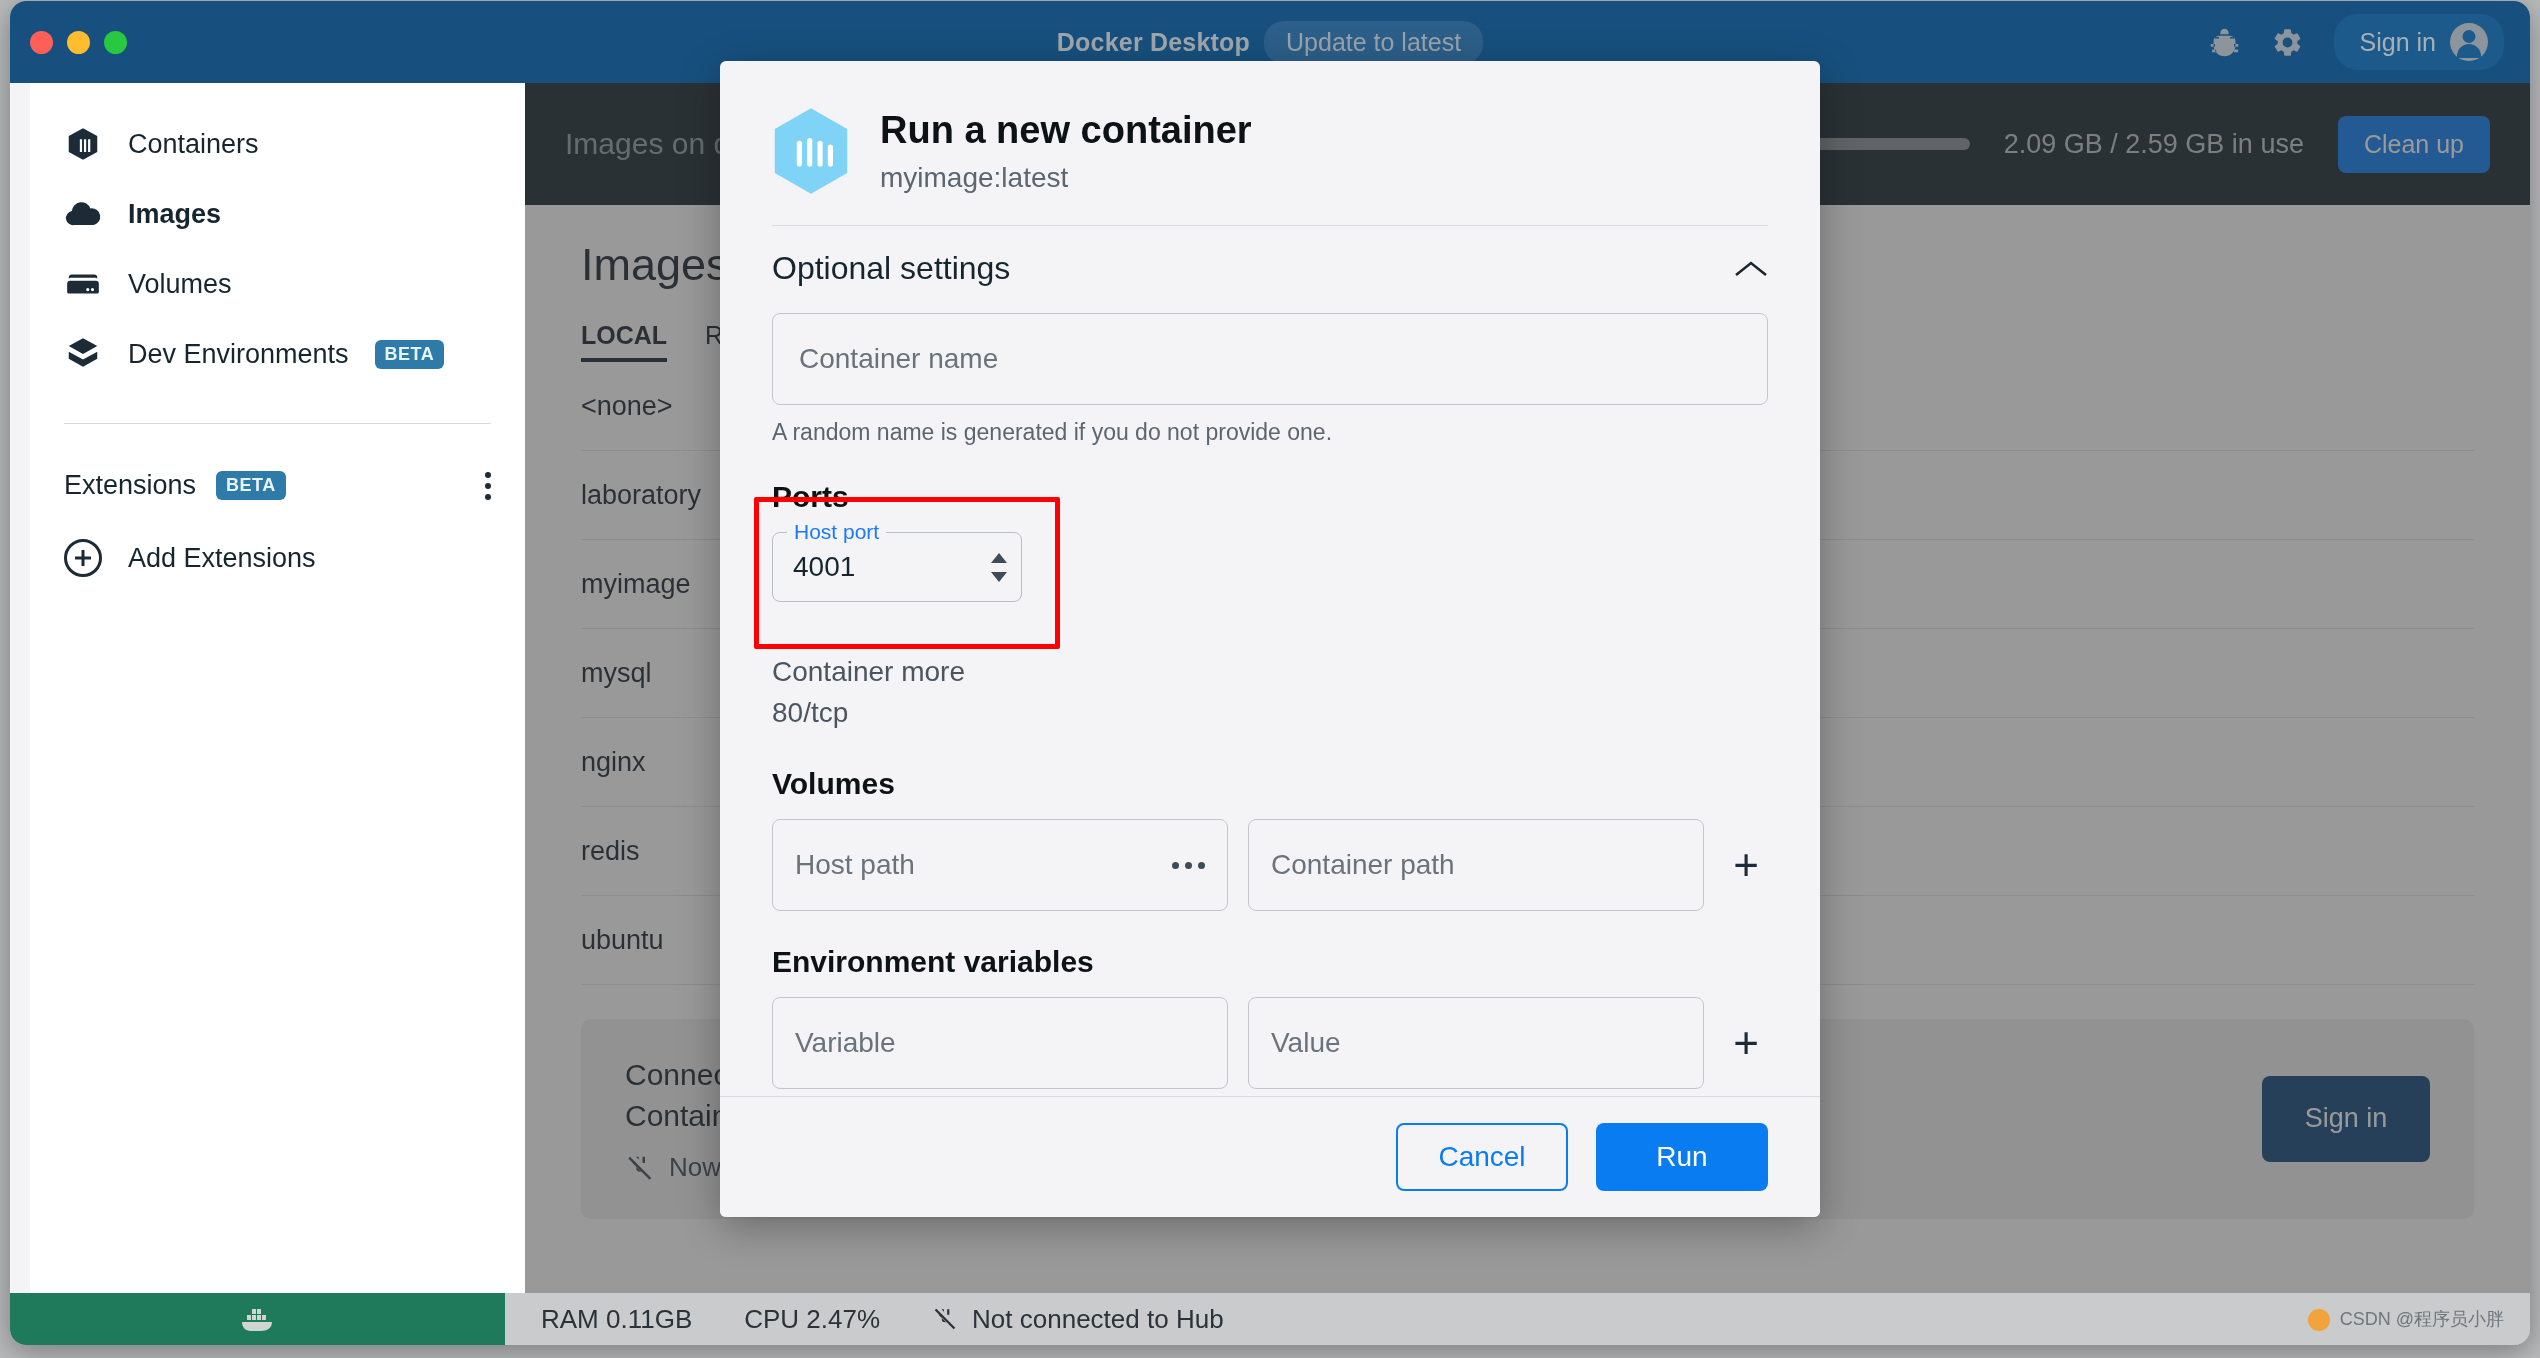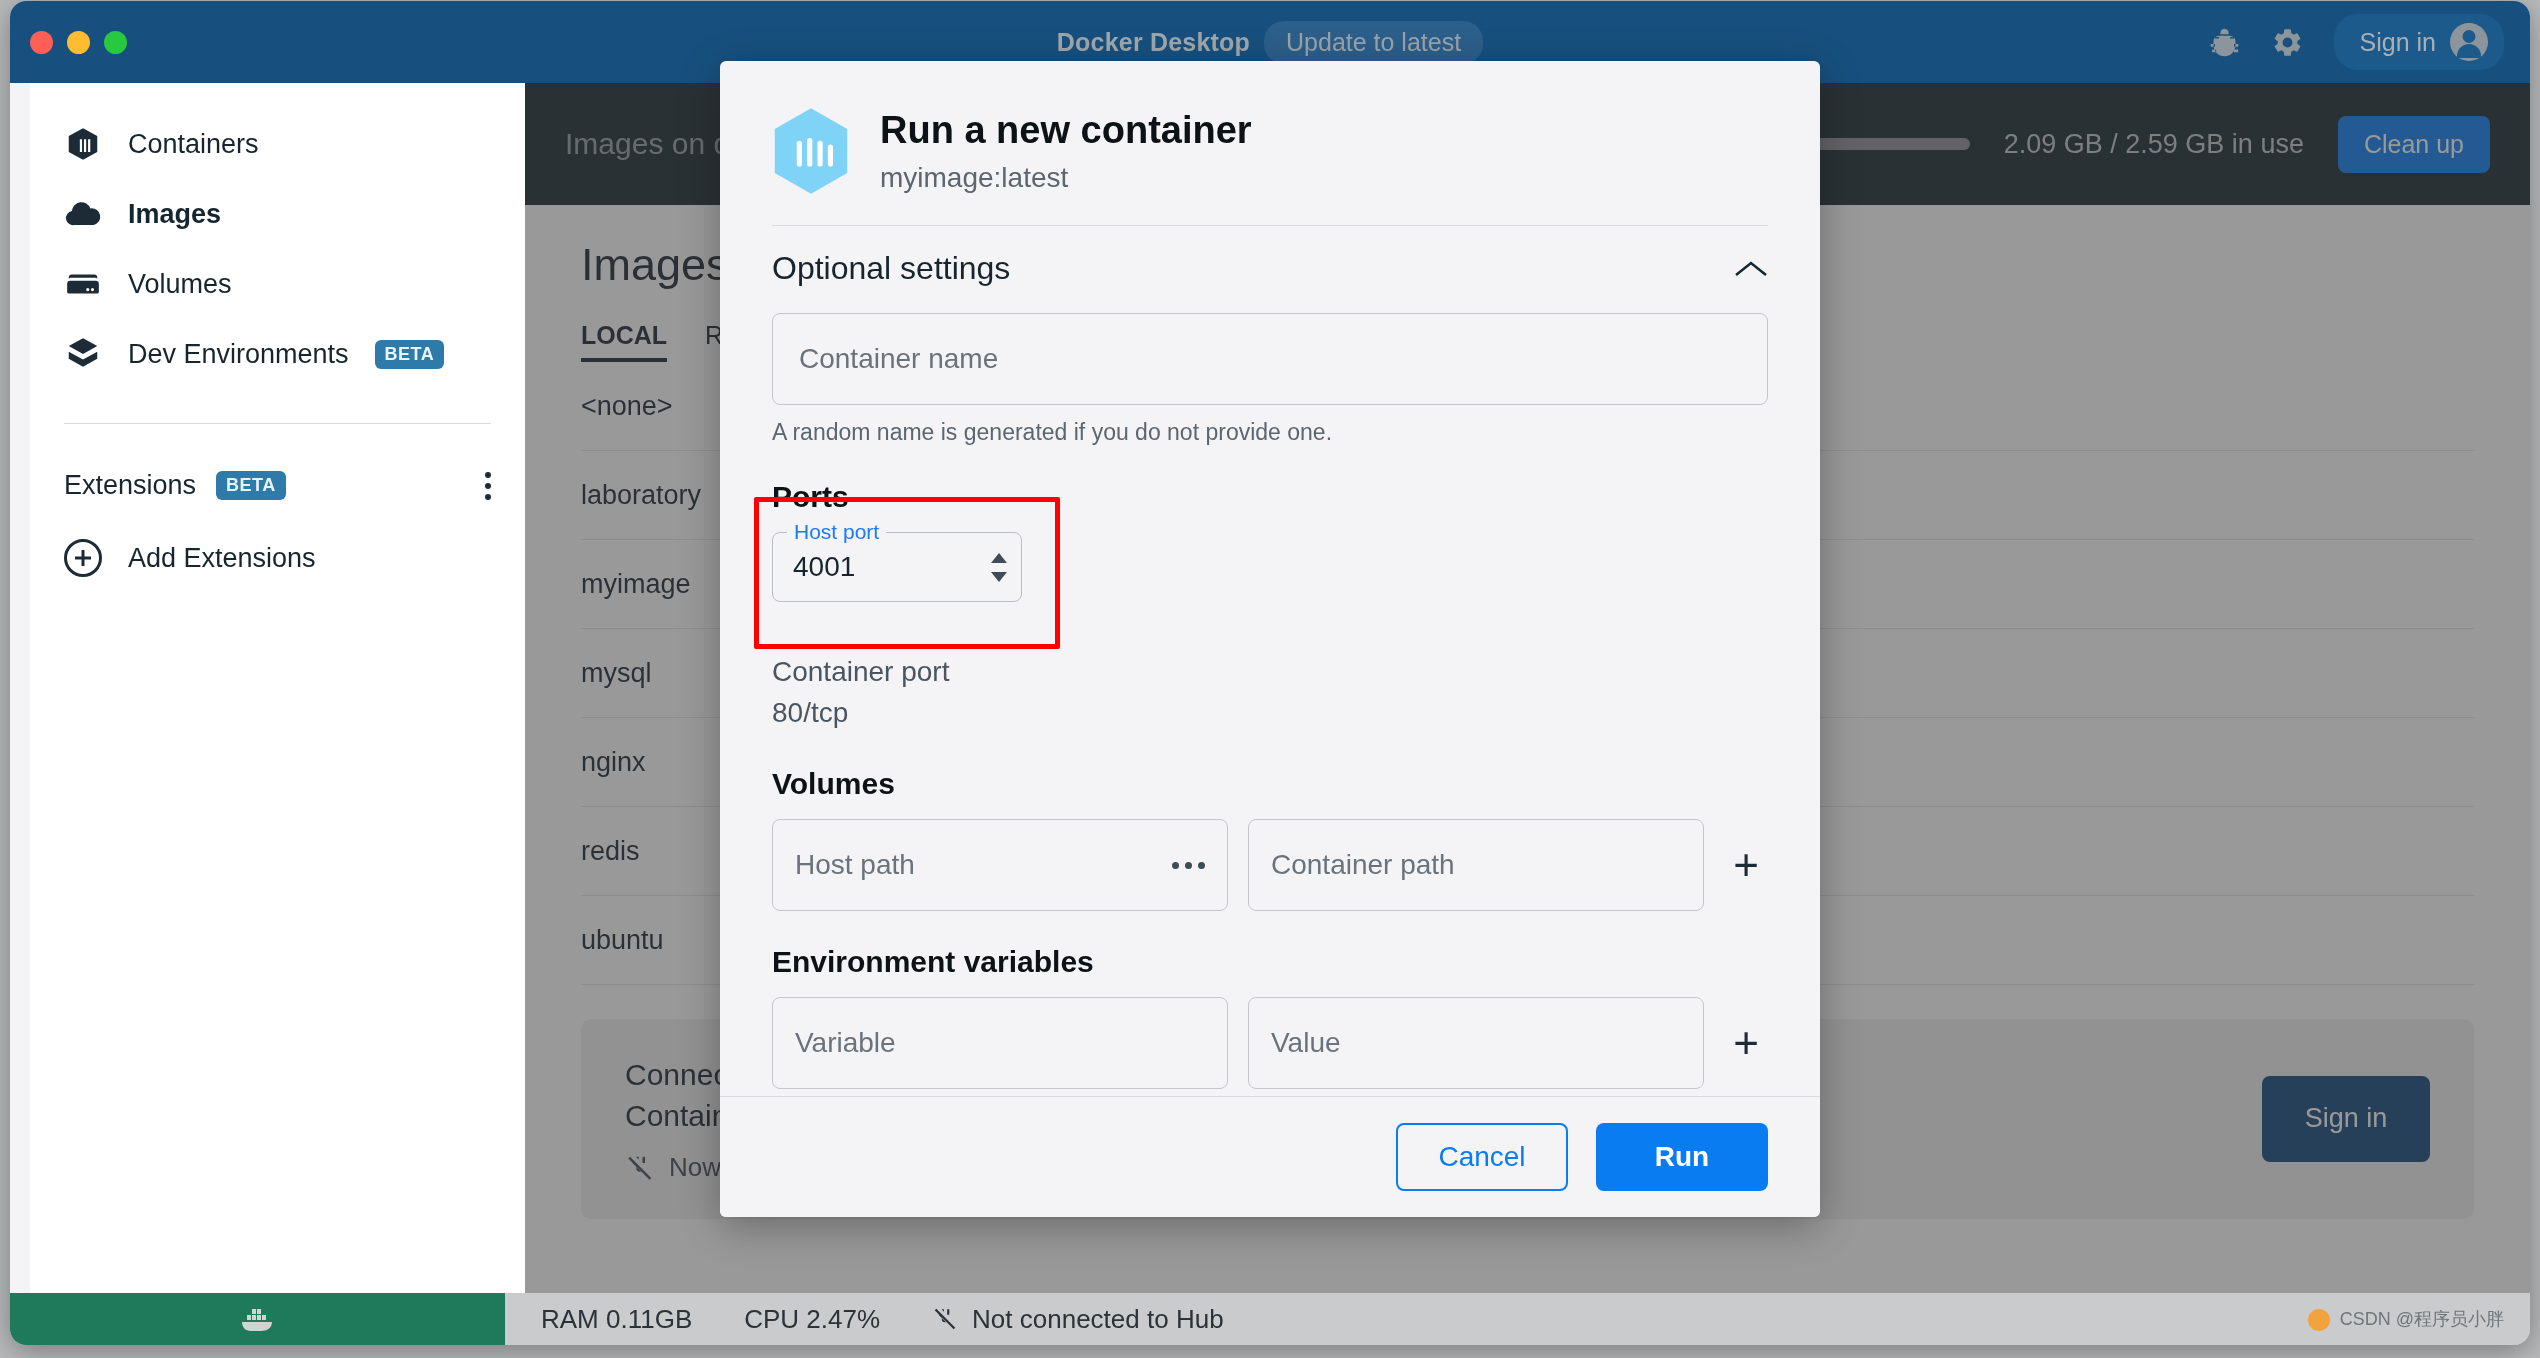--- a/index.html
+++ b/index.html
@@ -212,21 +212,21 @@
   .modal-foot {
     border-top: 1px solid #d9dcdf; padding: 26px 52px;
     display: flex; justify-content: flex-end; gap: 28px; background: #f4f4f6;
   }
   .btn-cancel {
     border: 2px solid #0a7cf2; color: #0a7cf2; background: #f4f4f6;
     border-radius: 8px; padding: 16px 0; width: 172px; text-align: center; font-size: 28px;
   }
   .btn-run {
     background: #0a7cf2; color: #fff; border: none;
-    border-radius: 8px; padding: 18px 0; width: 172px; text-align: center; font-size: 28px; font-weight: bold;
+    border-radius: 8px; padding: 18px 0; width: 172px; text-align: center; font-size: 28px; font-weight: normal;
   }
   .mt34 { margin-top: 34px; }
 </style>
 </head>
 <body>
 
 <div id="app">
 
   <div class="titlebar">
     <div class="traffic">
@@ -410,21 +410,21 @@
               <span class="spin">
                 <svg viewBox="0 0 20 12">
                     <path d="M10 1l8 10H2z"></path>
                   </svg>
                 <svg viewBox="0 0 20 12">
                     <path d="M10 11L2 1h16z"></path>
                   </svg>
               </span>
             </div>
             <div class="cport-label">
-              <div>Container port</div>
+              <div>Container more</div>
               <div>80/tcp</div>
             </div>
           </div>
         </div>
 
         <div class="mt34">
           <div class="section-title">Volumes</div>
           <div class="pair-row">
             <div class="pair-field">
               <span>Host path</span>

